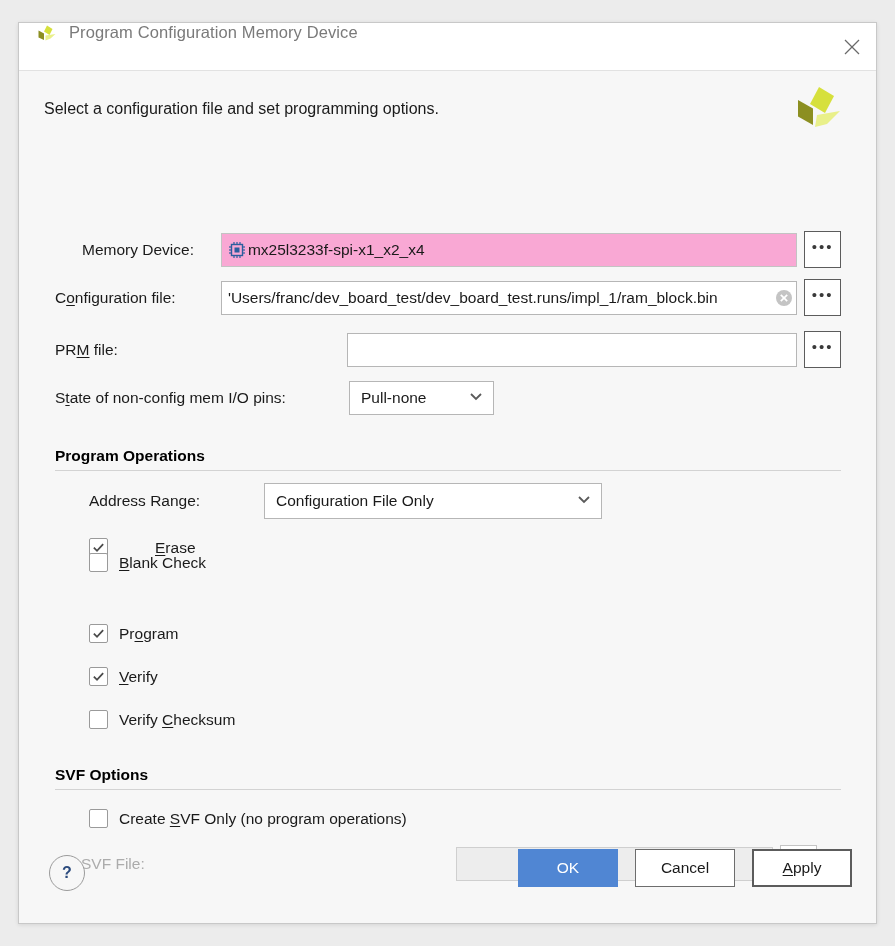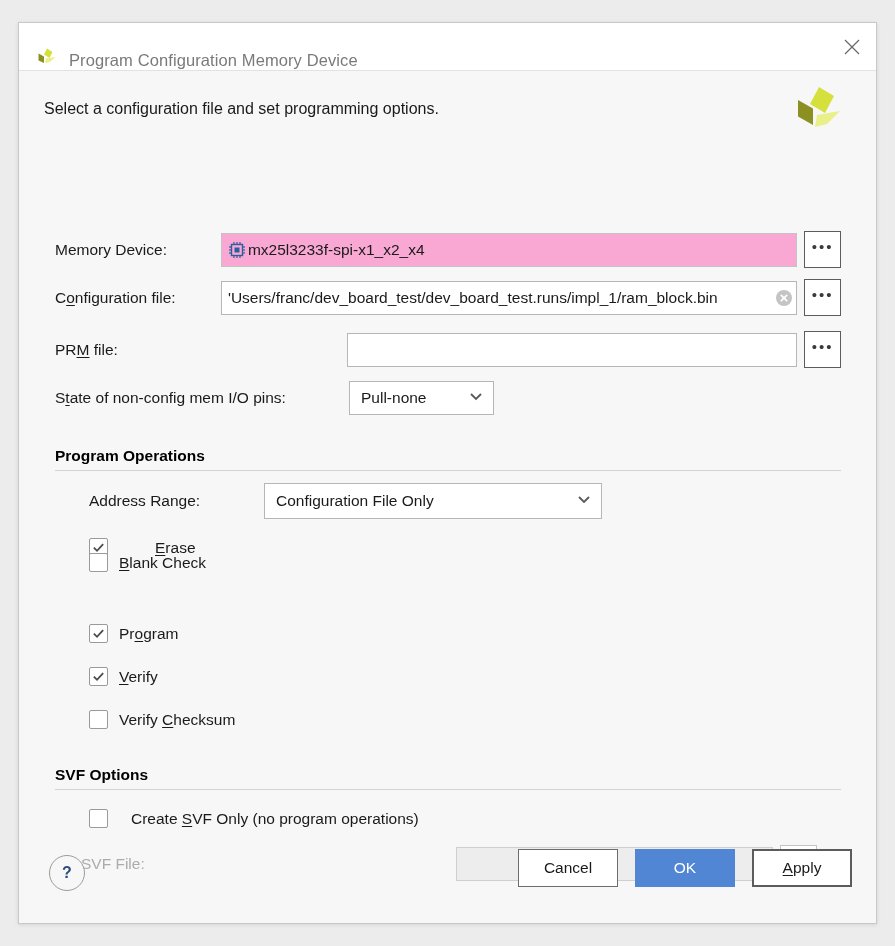--- a/index.html
+++ b/index.html
@@ -17,21 +17,21 @@
     background: #f7f7f7;
     border: 1px solid #c8c8c8;
     box-shadow: 0 1px 4px rgba(0,0,0,0.10);
     display: flex; flex-direction: column;
   }
   
   .titlebar {
     height: 48px; flex: 0 0 48px;
     background: #ffffff;
     border-bottom: 1px solid #e2e2e2;
-    display: flex; align-items: flex-end;
+    display: flex; align-items: flex-start;
     padding: 0 0 0 16px;
     position: relative;
   }
   .title-logo { width: 24px; height: 24px; flex: 0 0 24px; margin-right: 10px; }
   .title-text {
     font-size: 16.5px; color: #7a7a7a; letter-spacing: 0.1px;
     white-space: nowrap;
   }
   .close-btn {
     position: absolute; right: 0; top: 0;
@@ -170,21 +170,21 @@
     <div class="intro">Select a configuration file and set programming options.</div>
 
     <span class="body-logo">
       <svg viewBox="0 0 52 52" width="52" height="52">
         <polygon points="26,4 41,13 32,30 17,21" fill="#d6e03c"></polygon>
         <polygon points="5,17 20,25.5 20,42 5,33.5" fill="#8c8f21"></polygon>
         <polygon points="24,32 47,28 34,41 22,44" fill="#e9f08a"></polygon>
       </svg>
     </span>
 
-    <div class="row" style="left:36px; top:160px; width:786px;">
+    <div class="row" style="left:36px; top:160px; width:786px;text-align:center;">
       <span class="lbl" style="width:167px;"><span>Memory Device:</span></span>
       <div class="field readonlyish" style="width:580px; height:34px;">
         <span class="chip-icon">
           <svg viewBox="0 0 18 18" width="18" height="18">
             <rect x="3.5" y="3.5" width="11" height="11" fill="none" stroke="#2c5e9e" stroke-width="1.4"></rect>
             <rect x="6.5" y="6.5" width="5" height="5" fill="#2c5e9e"></rect>
             <g stroke="#2c5e9e" stroke-width="1.2">
               <line x1="6" y1="1" x2="6" y2="3.2"></line>
                 <line x1="9" y1="1" x2="9" y2="3.2"></line>
                 <line x1="12" y1="1" x2="12" y2="3.2"></line>
@@ -292,38 +292,38 @@
     <div class="cbrow" style="left:70px; top:639px;">
       <span class="cb"></span>
       <span class="cblabel"><span>Verify </span><span class="mn">C</span><span>hecksum</span></span>
     </div>
 
     <div class="section" style="left:36px; top:695px; width:786px;">
       <div class="section-title">SVF Options</div>
       <div class="section-rule"></div>
     </div>
 
-    <div class="cbrow" style="left:70px; top:738px;gap:12px;">
+    <div class="cbrow" style="left:70px; top:738px;">
       <span class="cb"></span>
       <span class="cblabel"><span>Create </span><span class="mn">S</span><span>VF Only (no program operations)</span></span>
     </div>
 
     <div class="row" style="left:62px; top:774px; width:760px;">
       <span class="lbl dis" style="width:375px;">SVF File:</span>
       <div class="field disabled" style="width:317px; height:34px;">
         <span class="val"></span>
       </div>
       <div class="browse disabled">•••</div>
     </div>
 
     <div class="footer">
       <div class="help-btn">?</div>
       <div class="btns">
+        <div class="btn primary">OK</div>
         <div class="btn normal">Cancel</div>
-        <div class="btn primary">OK</div>
         <div class="btn normal focus">
             <span></span>
             <span class="mn">A</span>
             <span>pply</span>
           </div>
       </div>
     </div>
 
   </div>
 </div>

